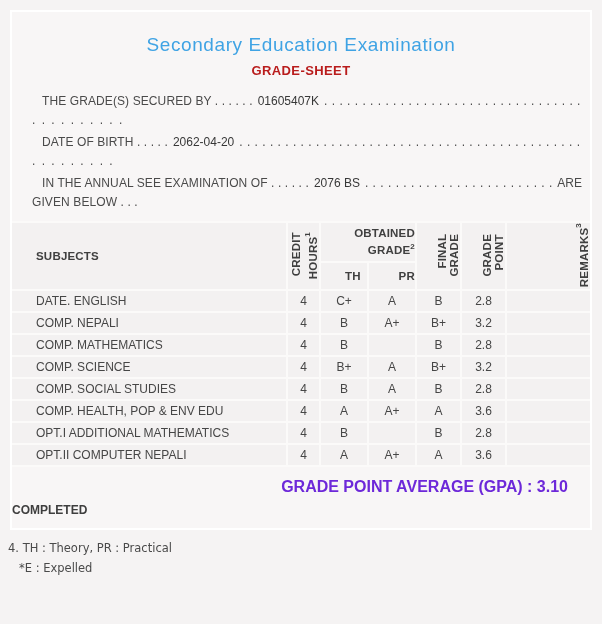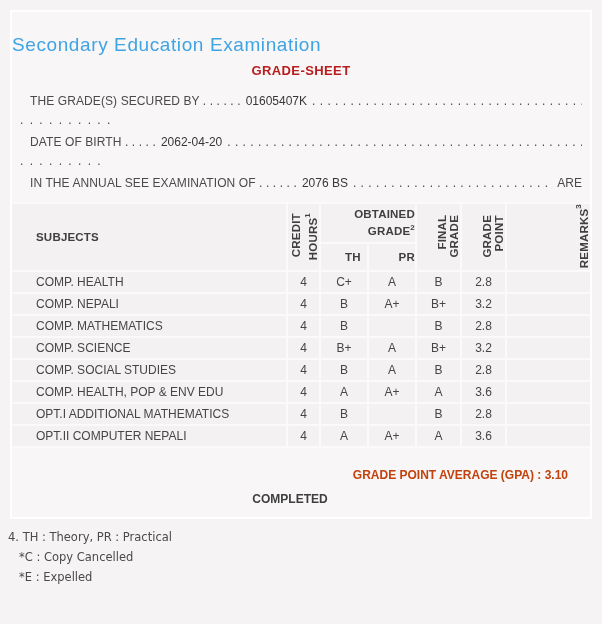--- a/index.html
+++ b/index.html
@@ -10,30 +10,30 @@
     font-family:"Liberation Sans", sans-serif;
     color:#4a4a4a;
   }
   .card {
     margin:10px 10px 0 10px;
     background:#f8f6f6;
     border:2px solid #ffffff;
     padding-bottom:10px;
   }
   .doc-title {
-    padding-top:22px; 
+    padding-top:22px; text-align:center;
     font-size:19px; line-height:22px; letter-spacing:0.6px;
     color:#3fa3e4;
   }
   .doc-subtitle {
     margin-top:7px; text-align:center;
     font-size:13px; font-weight:bold; letter-spacing:0.4px;
     color:#b91c1c;
   }
-  .statements { margin:14px 8px 0 8px; font-size:12px; }
+  .statements { margin:14px 8px 0 20px; font-size:12px; }
   .stmt { margin-bottom:3px; }
   .stmt-line1 {
     display:flex; align-items:baseline;
     white-space:nowrap; overflow:hidden;
     padding-left:10px; line-height:19px;
   }
   .stmt-label { letter-spacing:0.1px; }
   .stmt-value { font-weight:normal; color:#383838; margin:0 5px; }
   .stmt-dots { flex:1 1 auto; overflow:hidden; white-space:nowrap; letter-spacing:0.5px; }
   .stmt-suffix { margin-left:4px; }
@@ -61,25 +61,25 @@
   .vert {
     display:inline-block;
     writing-mode:vertical-rl;
     transform:rotate(180deg);
     line-height:12px; white-space:nowrap;
   }
   .vert .ln { display:block; }
   sup { font-size:8px; }
 
   .gpa-line {
-    margin-top:20px; padding-right:22px; text-align:right;
-    font-size:12px; font-weight:bold; color:#c2410c; line-height:15px;
+    margin-top:12px; padding-right:22px; text-align:right;
+    font-size:16px; font-weight:bold; color:#6d28d9; line-height:15px;
   }
   .completed-line {
-    margin-top:9px; padding-right:22px; text-align:center;
+    margin-top:9px; padding-right:22px; text-align:left;
     font-size:12px; font-weight:bold; color:#3e3e3e; line-height:15px;
   }
   .footnotes {
     margin:8px 0 0 8px;
     font-family:"DejaVu Sans", sans-serif;
     font-size:11.5px; color:#4a4a4a;
   }
   .footnote { line-height:20px; }
   .footnote.indent { padding-left:11px; }
 </style>
@@ -112,20 +112,21 @@
         <div class="stmt-line2">. . . . . . . . .</div>
       </div>
 
       <div class="stmt">
         <div class="stmt-line1">
           <span class="stmt-label">IN THE ANNUAL SEE EXAMINATION OF . . . . . .</span>
           <span class="stmt-value">2076 BS</span>
           <span class="stmt-dots">. . . . . . . . . . . . . . . . . . . . . . . . . . . . . . . . . . . . . . . .</span>
           <span class="stmt-suffix">ARE</span>
         </div>
+        <div class="stmt-line2b">GIVEN BELOW . . .</div>
       </div>
 
     </div>
 
     <table class="grades">
       <colgroup>
         <col style="width:275px">
           <col style="width:33px">
           <col style="width:48px">
           <col style="width:48px">
@@ -162,21 +163,21 @@
             <span class="ln"><span>REMARKS</span><sup>3</sup></span>
           </span>
         </th>
       </tr>
       <tr class="hrow2">
         <th>TH</th>
         <th>PR</th>
       </tr>
 
       <tr class="brow">
-        <td>COMP. HEALTH</td>
+        <td>DATE. ENGLISH</td>
         <td>4</td>
         <td>C+</td>
         <td>A</td>
         <td>B</td>
         <td>2.8</td>
         <td></td>
       </tr>
       <tr class="brow">
         <td>COMP. NEPALI</td>
         <td>4</td>
@@ -246,17 +247,16 @@
     <div class="gpa-line">
       <span>GRADE POINT AVERAGE (GPA) :</span>
       <span>3.10</span>
     </div>
     <div class="completed-line">COMPLETED</div>
 
   </div>
 
   <div class="footnotes">
     <div class="footnote">4. TH : Theory, PR : Practical</div>
-    <div class="footnote indent">*C : Copy Cancelled</div>
     <div class="footnote indent">*E : Expelled</div>
 
   </div>
 </div>
 
 </body></html>

